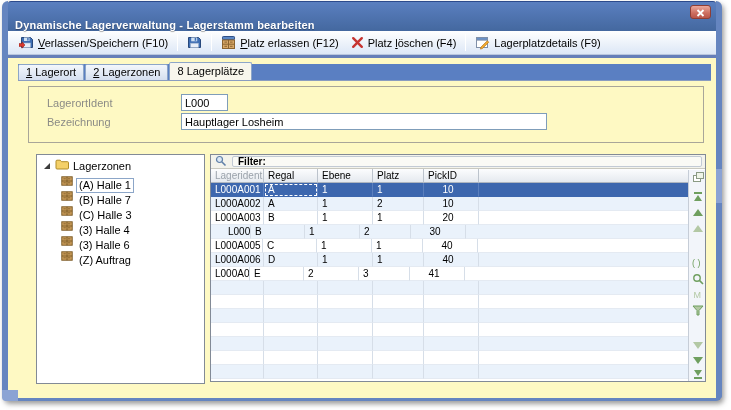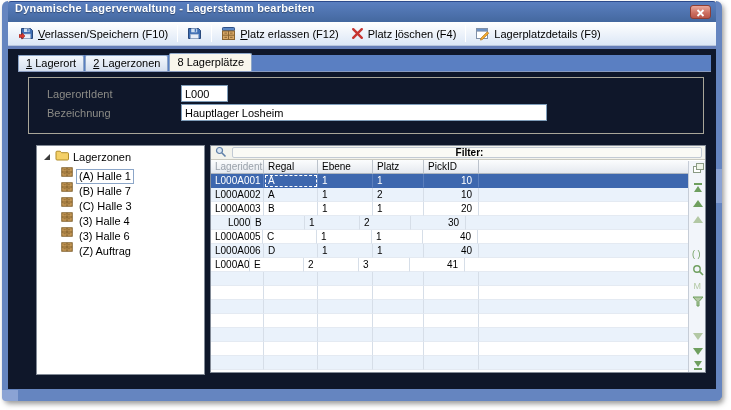--- a/index.html
+++ b/index.html
@@ -2,39 +2,39 @@
 <html><head>
 <meta charset="utf-8">
 <style>
   html,body{margin:0;padding:0;background:#fff;font-family:"Liberation Sans","DejaVu Sans",sans-serif;}
   *{box-sizing:border-box;}
   .stage{position:relative;width:731px;height:410px;overflow:hidden;}
   .window{position:absolute;left:2px;top:1px;width:720px;height:400px;
     border:6px solid #6585c0;border-top:none;border-bottom-width:12px;border-radius:6px;
     background:#f2efe3;box-shadow:2px 3px 5px rgba(60,60,60,.5);}
   
-  .titlebar{position:relative;height:21px;background:linear-gradient(#5a7fc0,#44689f);
-    border-top:1px solid #2c4a8c;border-radius:3px 3px 0 0;display:flex;align-items:flex-start;}
+  .titlebar{position:relative;height:30px;background:linear-gradient(#5a7fc0,#44689f);
+    border-top:1px solid #2c4a8c;border-radius:3px 3px 0 0;display:flex;align-items:flex-end;}
   .title{color:#fff;font-size:11px;font-weight:bold;padding-left:7px;letter-spacing:.2px;
     text-shadow:0 1px 1px rgba(0,0,0,.35);}
   .close{position:absolute;right:5px;top:3px;width:21px;height:14px;border:1px solid #8e3e35;
     border-radius:3px;background:linear-gradient(#eaa89c,#cc6d5f 60%,#b9564a);
     display:flex;align-items:center;justify-content:center;padding:0;cursor:default;}
   
   .toolbar{height:24px;background:linear-gradient(#ffffff,#dce7f6);
     border-bottom:1px solid #b9c6dd;display:flex;align-items:center;padding-left:5px;}
   .tbtn{display:flex;align-items:center;gap:4px;border:1px solid transparent;background:transparent;
     padding:2px 5px;font-size:11px;color:#000;font-family:inherit;height:21px;}
   .tl span{white-space:pre;}
   .u{text-decoration:underline;}
   .tsep{width:1px;height:17px;background:#b4c2d8;border-right:1px solid #fff;margin:0 3px;}
   .ticon{display:flex;align-items:center;}
   .frame-band{height:3px;background:#657eb8;}
   
-  .client{position:relative;height:340px;background:#0f172a;}
+  .client{position:relative;height:340px;background:#fef9c3;}
   
   .tab-row{position:absolute;left:10px;top:6px;width:693px;height:17px;background:#5a7fc2;
     display:flex;align-items:flex-end;border-bottom:1px solid #8a9cc0;}
   .tab{font-family:inherit;font-size:11px;height:16px;padding:1px 7px 2px 7px;
     background:linear-gradient(#f3f7fc,#d5dfef);border:1px solid #8da6c8;border-bottom:none;
     border-radius:2px 2px 0 0;margin-right:1px;}
   .tab span{white-space:pre;}
   .tab.active{height:18px;background:#f8f6ec;position:relative;z-index:2;}
   
   .groupbox{position:absolute;left:20px;top:28px;width:676px;height:57px;
@@ -51,32 +51,32 @@
   .troot{display:flex;align-items:center;gap:4px;padding:4px 0 2px 6px;}
   .titem{display:flex;align-items:center;gap:4px;height:15px;padding-left:24px;}
   .titem .tlabel{padding:0 2px;line-height:13px;margin-top:8px;}
   .titem.sel .tlabel{outline:1px solid #8ca6c8;}
   
   .grid-panel{position:absolute;left:202px;top:96px;width:496px;height:228px;background:#fff;
     border:1px solid #828a96;font-size:11px;overflow:hidden;}
   .filter-bar{position:absolute;left:0;top:0;width:494px;height:14px;background:#f3f3ec;
     border-bottom:1px solid #c9c9bf;display:flex;align-items:center;padding:0 3px 0 4px;gap:5px;}
   .filter-box{flex:1;height:11px;border:1px solid #c2cad4;border-radius:2px;background:#fafaf5;
-    display:flex;align-items:center;padding-left:5px;font-weight:bold;font-size:10px;line-height:10px;justify-content:center;}
+    display:flex;align-items:center;padding-left:5px;font-weight:bold;font-size:10px;line-height:10px;}
   .ghead{position:absolute;left:0;top:14px;width:477px;height:14px;display:flex;}
   .hcell{height:14px;background:linear-gradient(#fcfdfe,#e5e9ef);border-right:1px solid #bcc3cc;
     border-bottom:1px solid #aeb6c0;padding:1px 0 0 4px;font-size:10px;line-height:12px;color:#000;}
   .hcell.dim{color:#9aa2ab;}
   .hcell.fill{border-right:none;}
   .grows{position:absolute;left:0;top:28px;width:477px;}
   .grow{display:flex;height:14px;}
   .gcell{height:14px;border-right:1px solid #d6dee8;border-bottom:1px solid #e4eaf2;
     padding:1px 0 0 4px;font-size:10px;line-height:12px;white-space:nowrap;overflow:hidden;}
   .gcell.fill{border-right:none;}
-  .gcell.num{text-align:right;padding-right:6px;padding-left:0;}
+  .gcell.num{text-align:center;padding-right:6px;padding-left:0;}
   .grow.tint .gcell{background:#eaf2fb;}
   .grow.sel .gcell{background:#3d67ae;color:#fff;border-right-color:#5b7fbd;border-bottom-color:#3d67ae;}
   .grow.sel .gcell.focus{outline:1px dashed #fff;outline-offset:-2px;}
   
   .strip{position:absolute;right:0;top:15px;width:17px;height:212px;background:#f2f5fa;
     border-left:1px solid #c6cdd7;}
   .nico{position:absolute;left:2px;width:13px;height:13px;display:flex;align-items:center;justify-content:center;}
   
   .grip{position:absolute;left:-6px;bottom:-12px;width:16px;height:11px;background:#8ba3d4;
     border-radius:0 0 0 4px;}

